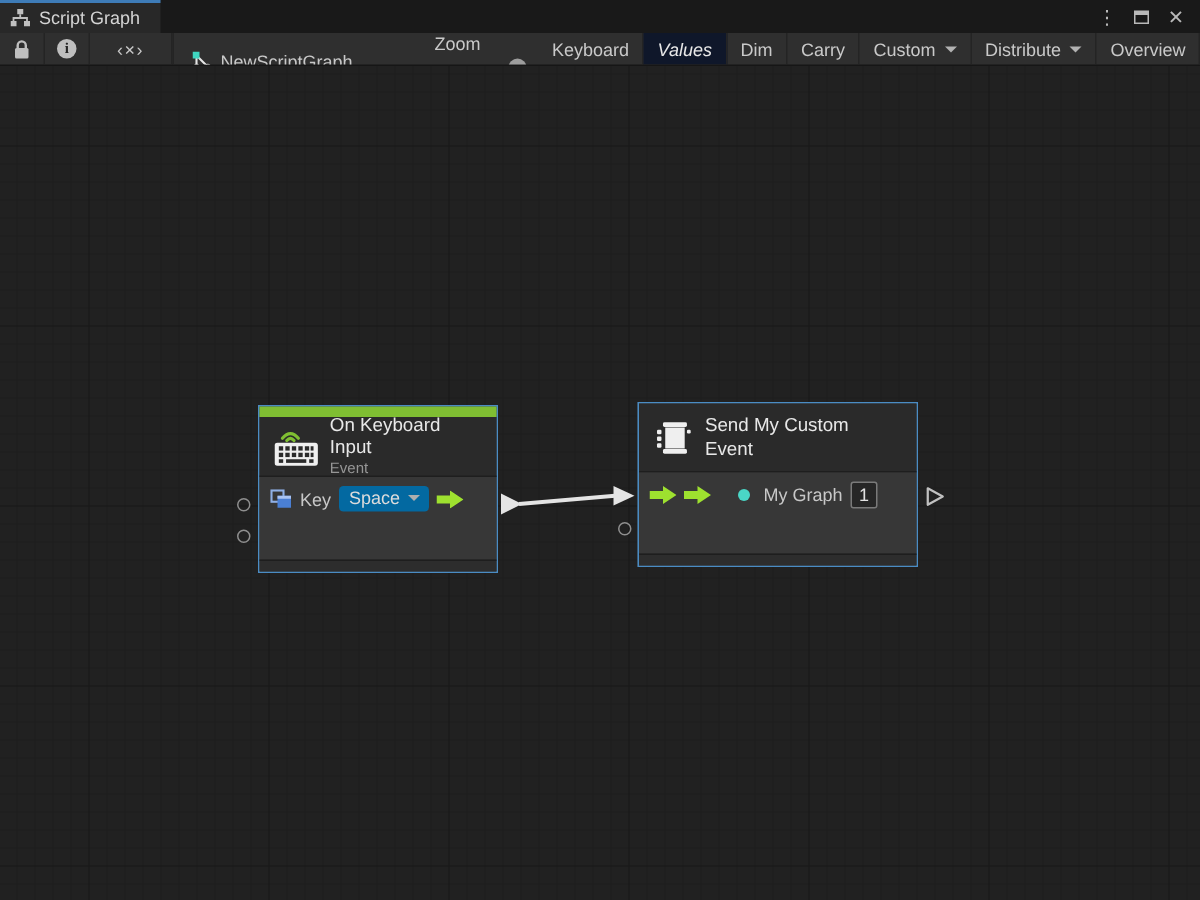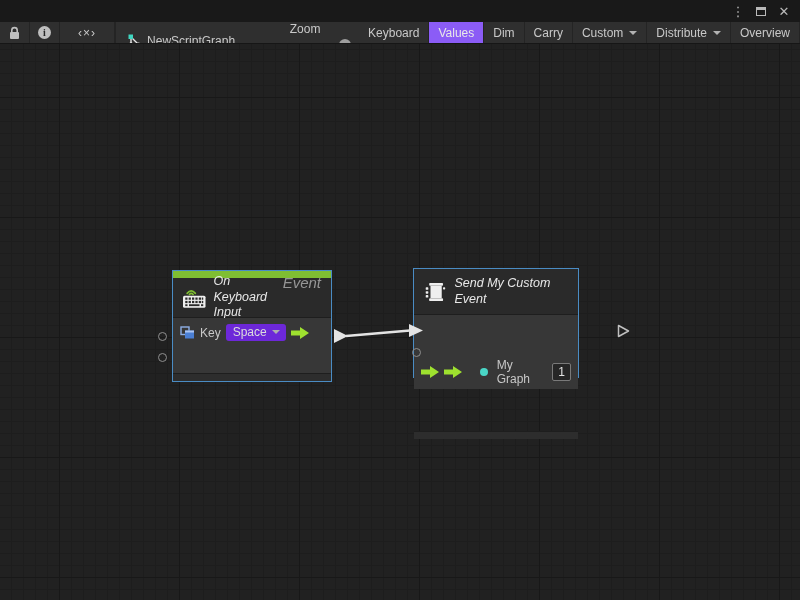--- a/index.html
+++ b/index.html
@@ -19,21 +19,21 @@
     font-size:13px; cursor:default; }
   .maxbox { width:10px; height:9px; border:1.5px solid #b9b9b9; border-top-width:3px; }
 
   
   .toolbar { position:absolute; left:0; top:22px; width:800px; height:22px; background:#2f2f2f;
     border-bottom:1px solid #161616; display:flex; align-items:stretch; color:#c9c9c9;
     font-size:12px; white-space:nowrap; overflow:hidden; }
   .tbtn { display:flex; align-items:center; justify-content:center; padding:0 9px;
     border-right:1px solid #242424; height:100%; }
   .tbtn.icon-btn { padding:0 8px; }
-  .tbtn.active { background:#8b5cf6; color:#e8e8e8; }
+  .tbtn.active { background:#0f172a; color:#e8e8e8;font-style:italic; }
   .tbtn.wide { padding:0 18px; }
   .tb-gap { width:18px; border-right:1px solid #242424; }
   .graph-ref { display:flex; align-items:center; gap:6px; padding:0 12px;margin-top:16px; }
   .zoom-wrap { display:flex; align-items:center; gap:8px; padding:0 10px 0 14px;flex-direction:column; }
   .zoom-track { position:relative; width:88px; height:2px; background:#6d6d6d; border-radius:1px; }
   .zoom-handle { position:absolute; right:-2px; top:-5px; width:12px; height:12px; border-radius:50%;
     background:#9d9d9d; }
   .caret { width:0; height:0; border-left:4px solid transparent; border-right:4px solid transparent;
     border-top:4px solid #b2b2b2; margin-left:6px; }
   .info-circ { width:13px; height:13px; border-radius:50%; background:#bfbfbf; color:#262626;
@@ -52,29 +52,29 @@
     background-position: 59px 53px, 59px 53px, 11px 5px, 11px 5px; }
 
   
   .node { position:absolute; border:1px solid #4a8cc4; background:#373737; display:flex;
     flex-direction:column; }
   .node-greenbar { height:7px; background:#7fbe32; flex:none; }
   .node-header { background:#2a2a2a; border-bottom:1px solid #1e1e1e; display:flex;
     align-items:center; gap:8px; padding:0 10px; flex:none; }
   .node1 .node-header { height:40px; }
   .node2 .node-header { height:46px; }
-  .node-titles { display:flex; flex-direction:row; line-height:1.25;font-style:italic; }
+  .node-titles { display:flex; flex-direction:column; line-height:1.25; }
   .node-title { color:#e8e8e8; font-size:12.5px; }
-  .node-sub { color:#969696; font-size:15px; }
+  .node-sub { color:#969696; font-size:10px; }
   .node-body { flex:1; display:flex; flex-direction:row; padding:3px 0 6px; background:#373737; }
   .node-row { height:23px; display:flex; align-items:center; gap:5px; padding:0 7px;
     color:#c8c8c8; font-size:12px; }
   .node-footer { height:8px; background:#2d2d2d; border-top:1px solid #1e1e1e; flex:none; }
 
-  .dropdown { display:flex; align-items:center; background:#6d28d9; border-radius:3px;
+  .dropdown { display:flex; align-items:center; background:#0369a1; border-radius:3px;
     padding:1px 6px 2px 7px; color:#dcdcdc; }
   .dropdown .caret { border-top-color:#aeaeae; margin-left:5px; }
   .value-box { background:#262626; border:1px solid #7a7a7a; border-radius:2px; padding:0 5px;
     color:#e2e2e2; font-size:12px; line-height:16px; }
   .teal-dot { width:8px; height:8px; border-radius:50%; background:#4ad6c6; margin:0 4px; }
   .flow-arrow { flex:none; display:flex; }
   .ml-auto { margin-left:auto; }
 
   
   .port-circle { position:absolute; width:9px; height:9px; border-radius:50%;
@@ -82,20 +82,29 @@
   .port-tri { position:absolute; }
 
   .conn-layer { position:absolute; left:0; top:0; width:800px; height:556px; pointer-events:none; }
 </style>
 </head>
 <body>
 
 <div class="window">
 
   <div class="tabbar">
+    <div class="tab">
+      <svg width="13" height="12" viewBox="0 0 13 12">
+        <rect x="4.5" y="0" width="4" height="3.5" fill="#c0c0c0"></rect>
+        <rect x="0" y="8" width="4" height="3.5" fill="#c0c0c0"></rect>
+        <rect x="9" y="8" width="4" height="3.5" fill="#c0c0c0"></rect>
+        <path d="M6.5 3.5 V6 M2 8 V6 H11 V8" stroke="#c0c0c0" stroke-width="1.2" fill="none"></path>
+      </svg>
+      <span>Script Graph</span>
+    </div>
     <div class="tab-rest"></div>
     <div class="winctrl">
       <div class="wbtn">⋮</div>
       <div class="wbtn">
           <span class="maxbox"></span>
         </div>
       <div class="wbtn">✕</div>
     </div>
   </div>
 
@@ -202,21 +211,21 @@
           <span class="flow-arrow ml-auto">
             <svg width="18" height="12" viewBox="0 0 18 12">
               <polygon points="0,3.4 9,3.4 9,0 18,6 9,12 9,8.6 0,8.6" fill="#9ee12f"></polygon>
             </svg>
           </span>
         </div>
       </div>
       <div class="node-footer"></div>
     </div>
 
-    <div class="node node2" style="left:413px; top:224px; width:166px; height:110px;gap:42px;">
+    <div class="node node2" style="left:425px; top:224px; width:187px; height:110px;">
       <div class="node-header">
         <svg width="26" height="26" viewBox="0 0 26 26">
           <g fill="#efefef">
             <rect x="6" y="2.5" width="16" height="3.2" rx="1"></rect>
             <rect x="6" y="20.3" width="16" height="3.2" rx="1"></rect>
             <rect x="7.5" y="6" width="13" height="14"></rect>
             <rect x="2" y="7.5" width="3" height="3" rx="0.8"></rect>
             <rect x="2" y="12" width="3" height="3" rx="0.8"></rect>
             <rect x="2" y="16.5" width="3" height="3" rx="0.8"></rect>
             <rect x="22" y="7.5" width="2.5" height="2.5" rx="0.8"></rect>

